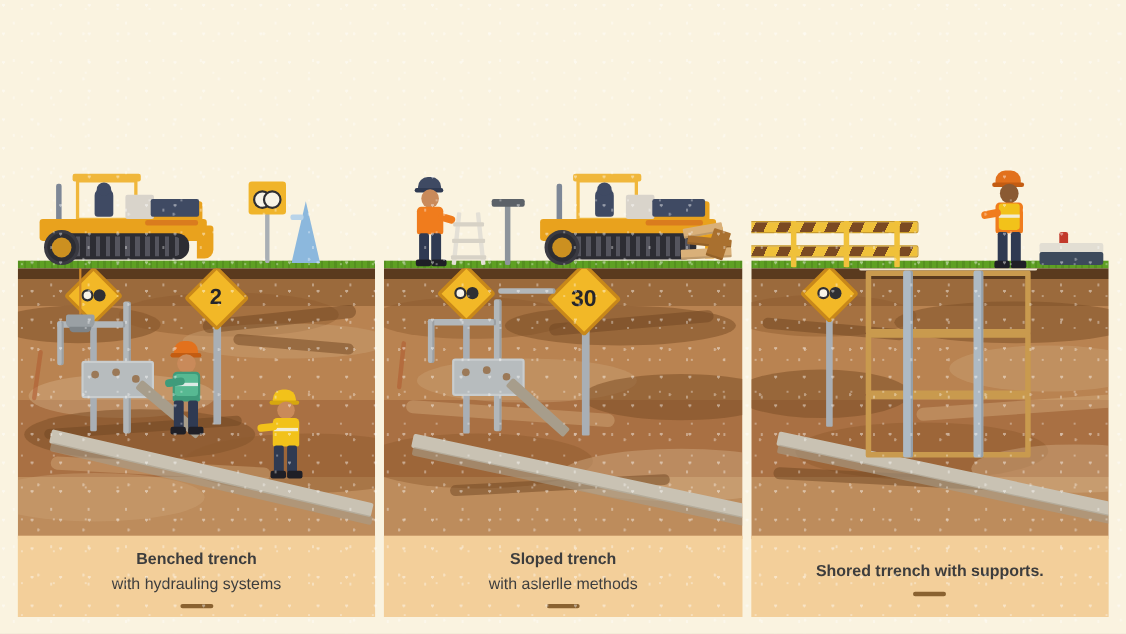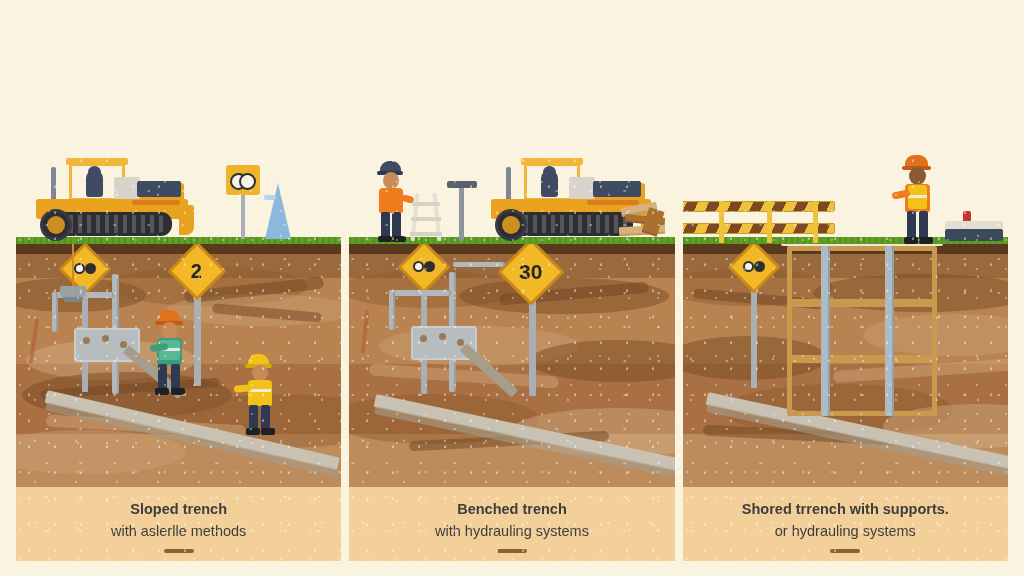--- a/index.html
+++ b/index.html
@@ -570,34 +570,33 @@
           <div class="shore-strut" style="left:98px;  top:14px; width:9px; height:170px;"></div>
         </div>
       </div>
     </div>
 
   </div>
 
   <div class="captions">
 
     <div class="cap">
+      <div class="l1">Benched trench</div>
+      <div class="l2">with hydrauling systems</div>
+      <div class="dash"></div>
+    </div>
+
+    <div class="cap">
       <div class="l1">Sloped trench</div>
       <div class="l2">with aslerlle methods</div>
       <div class="dash"></div>
     </div>
 
     <div class="cap">
-      <div class="l1">Benched trench</div>
-      <div class="l2">with hydrauling systems</div>
-      <div class="dash"></div>
-    </div>
-
-    <div class="cap">
       <div class="l1">Shored trrench with supports.</div>
-      <div class="l2">or hydrauling systems</div>
       <div class="dash"></div>
     </div>
 
   </div>
 
   <div class="edge l"></div>
   <div class="edge r"></div>
   <div class="edge b"></div>
 
 </div>

